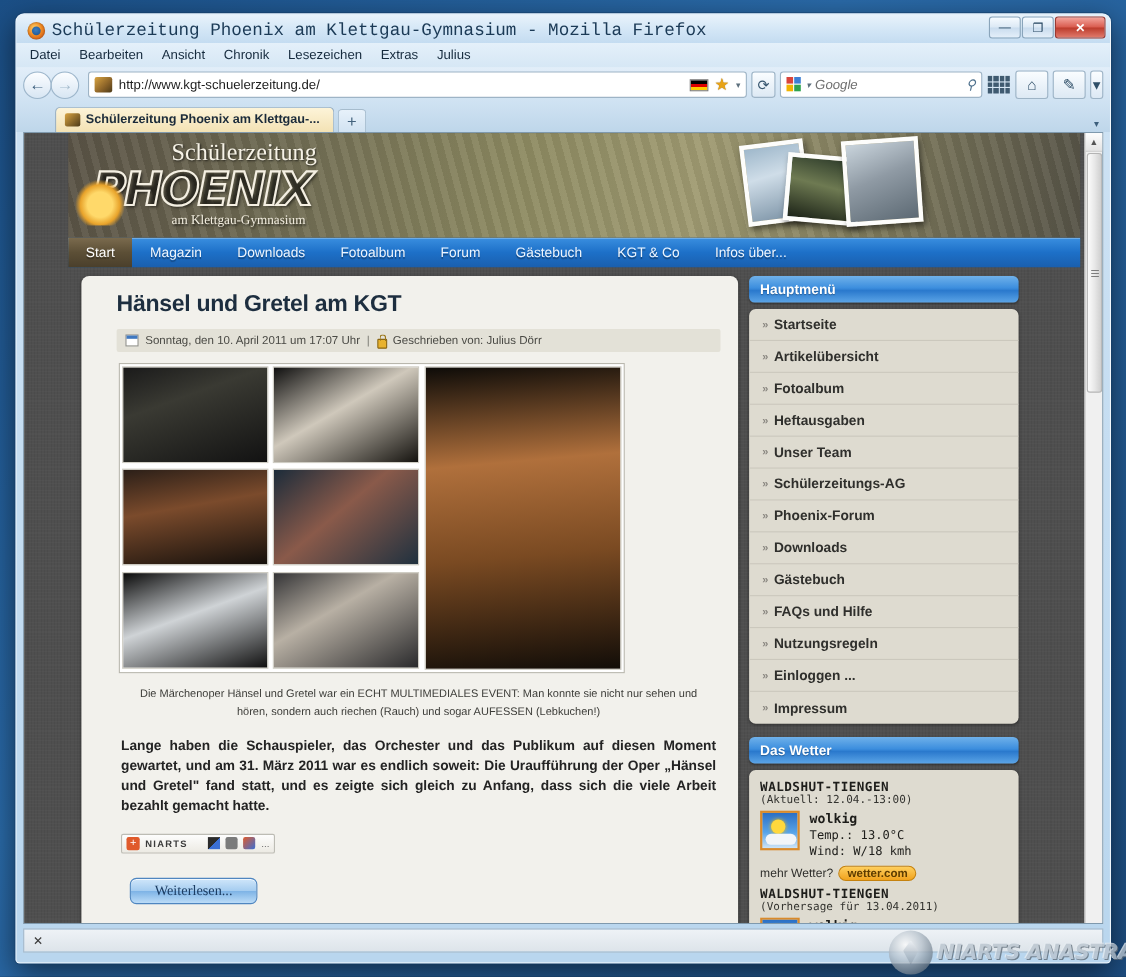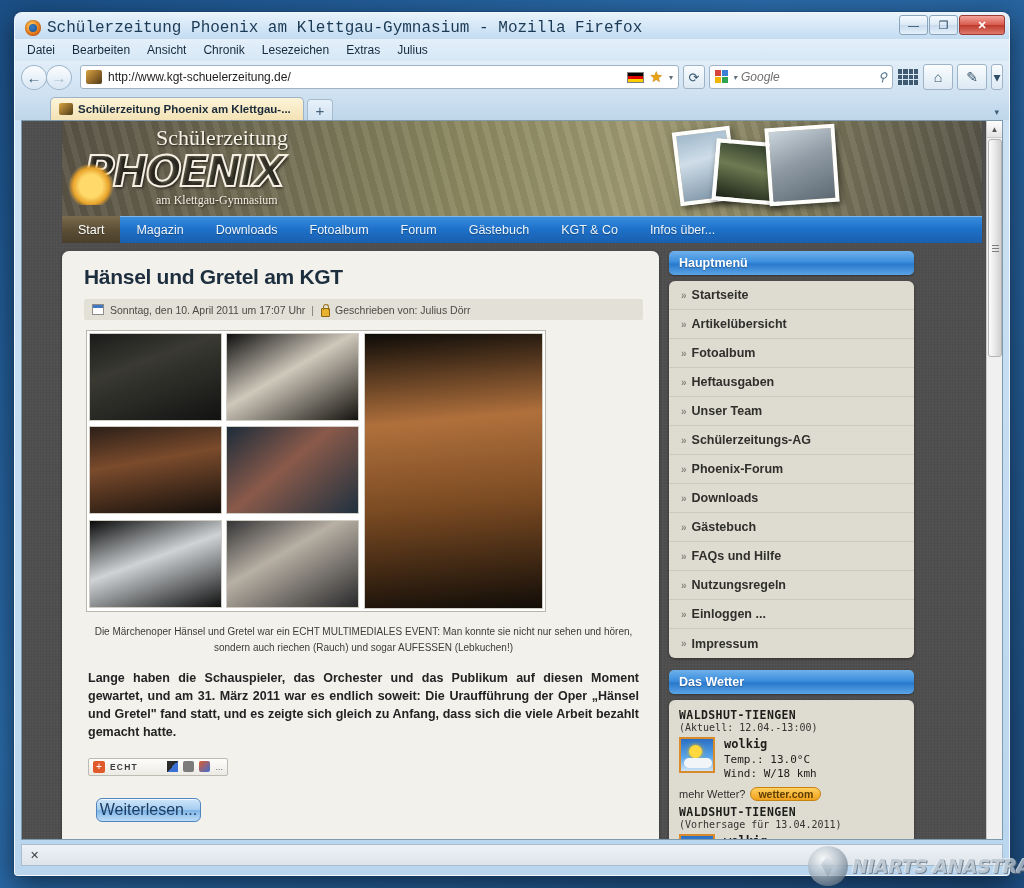--- a/index.html
+++ b/index.html
@@ -236,25 +236,25 @@
     white-space: nowrap;
   }
   .navitem.active {
     background: linear-gradient(180deg,#7b6b4e 0%, #5c4f36 50%, #4a3f2b 100%);
     color: #fff;
   }
 
   
   #sitebody { display: flex; gap: 10px; padding: 8px 0 0 0; }
   #content {
-    width: 597px; 
+    width: 597px; margin-left: 12px;
     background: #f2f1ec;
     border-radius: 7px;
     box-shadow: 0 1px 3px rgba(0,0,0,.4);
-    padding: 14px 16px 18px 22px;
+    padding: 14px 16px 18px 32px;
     min-height: 560px;
   }
   #art-title {
     font-size: 21px; font-weight: bold; color: #1d2e3f;
     letter-spacing: -.3px; margin-bottom: 10px;
   }
   #art-meta {
     background: #e3e1d7; border-radius: 2px;
     height: 21px; display: flex; align-items: center; gap: 6px;
     padding: 0 8px; font-size: 10.5px; color: #4a4a45;
@@ -303,26 +303,27 @@
     background: #e05a2b; color:#fff; font-size:10px; line-height:12px; text-align:center; flex:none;}
   #share-label { font-size: 8.5px; font-weight: bold; letter-spacing: 1.2px; color: #3b3b3b; flex:1;}
   .share-mini { width: 11px; height: 11px; flex:none; }
   .sm1 { background: linear-gradient(135deg,#2b2b2b 50%, #3b6fd4 50%); }
   .sm2 { background: #7b7b7b; border-radius:2px;}
   .sm3 { background: linear-gradient(135deg,#e05a2b, #3b6fd4); border-radius:2px;}
   #share-dots { font-size: 9px; color: #6b6b6b; }
 
   #readmore {
     margin: 22px 0 0 12px;
-    width: 105px; height: 24px;
+    width: 116px; height: 24px;
     display: flex; align-items: center; justify-content: center;
-    font-size: 16px; color: #1c3d63;
+    font-size: 13px; color: #1c3d63;
     border: 1px solid #4f86c0; border-radius: 6px;
     background: linear-gradient(180deg,#cfe6fa 0%, #a6cdf0 48%, #7fb4e6 52%, #bcdcf7 100%);
     box-shadow: inset 0 1px 0 rgba(255,255,255,.7);
+    font-family: Liberation Serif, serif;
   }
 
   
   #sidebar { width: 245px; }
   .mod-head {
     height: 24px; display: flex; align-items: center; padding-left: 10px;
     border-radius: 5px;
     background: linear-gradient(180deg,#6fb1ea 0%, #3c8ede 45%, #2a79cd 55%, #5ba4e6 100%);
     color: #fff; font-size: 12.5px; font-weight: bold;
     text-shadow: 0 1px 1px rgba(0,0,0,.3);
@@ -551,21 +552,21 @@
                   <div class="ph" id="p6"></div>
                 </div>
                 <div class="ph tall" id="p7"></div>
               </div>
 
               <div id="caption">Die Märchenoper Hänsel und Gretel war ein ECHT MULTIMEDIALES EVENT: Man konnte sie nicht nur sehen und hören, sondern auch riechen (Rauch) und sogar AUFESSEN (Lebkuchen!)</div>
               <div id="para">Lange haben die Schauspieler, das Orchester und das Publikum auf diesen Moment gewartet, und am 31. März 2011 war es endlich soweit: Die Uraufführung der Oper „Hänsel und Gretel" fand statt, und es zeigte sich gleich zu Anfang, dass sich die viele Arbeit bezahlt gemacht hatte.</div>
 
               <div id="sharebar">
                 <div id="share-plus">+</div>
-                <div id="share-label">ECHT</div>
+                <div id="share-label">NIARTS</div>
                 <div class="share-mini sm1"></div>
                 <div class="share-mini sm2"></div>
                 <div class="share-mini sm3"></div>
                 <div id="share-dots">...</div>
               </div>
 
               <div id="readmore">Weiterlesen...</div>
             </div>
 
             <div id="sidebar">

